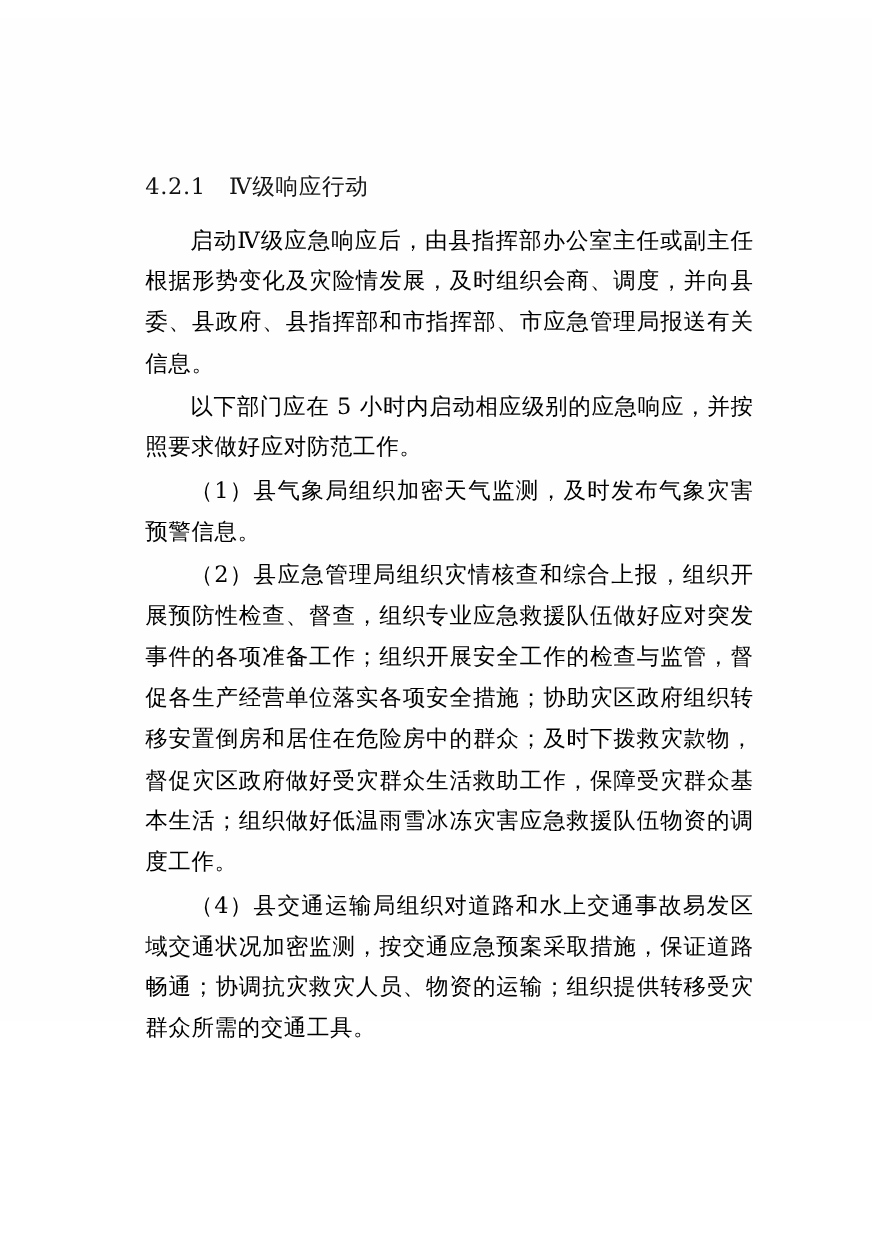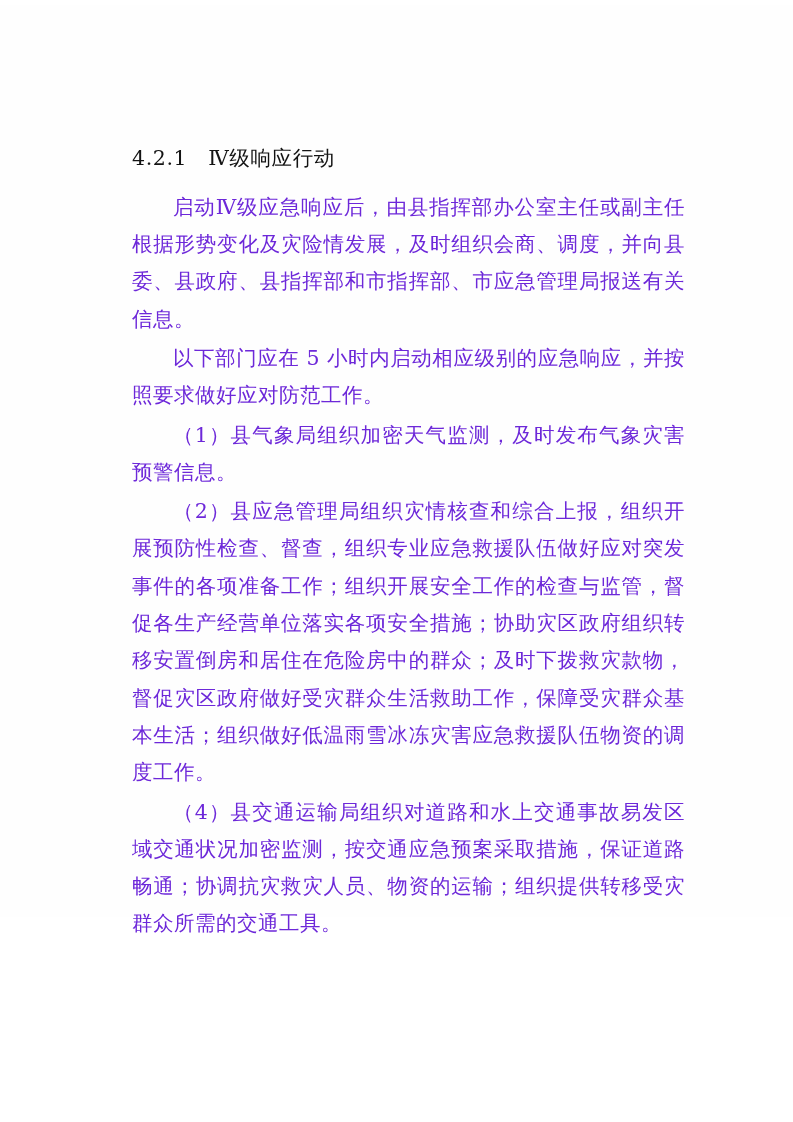--- a/index.html
+++ b/index.html
@@ -10,21 +10,21 @@
   body {
     width: 793px;
     height: 1122px;
     position: relative;
     font-family: "DejaVu Serif", "Liberation Serif", serif;
     color: #1b1b1b;
     overflow: hidden;
   }
   .page {
     position: absolute;
-    top: 5px;
+    top: 16px;
     left: 0;
     width: 793px;
     height: 912px;
     background: #fefefe;
     box-sizing: border-box;
     padding: 138px 108px 80px 132px;
   }
   .doc-body {
     width: 100%;
   }
@@ -38,21 +38,21 @@
     white-space: pre;
   }
   .para {
     font-size: 20.5px;
     line-height: 1.82;
     letter-spacing: 0.5px;
     margin: 0 0 2px 0;
     text-indent: 41px;
     text-align: justify;
     text-justify: inter-ideograph;
-    color: #6d28d9;
+    color: #000000;
   }
 </style>
 </head>
 <body>
 
 <div class="page">
   <div class="doc-body">
 
     <h2 class="heading"><span>4.2.1</span><span>　</span><span>Ⅳ级响应行动</span></h2>
 

